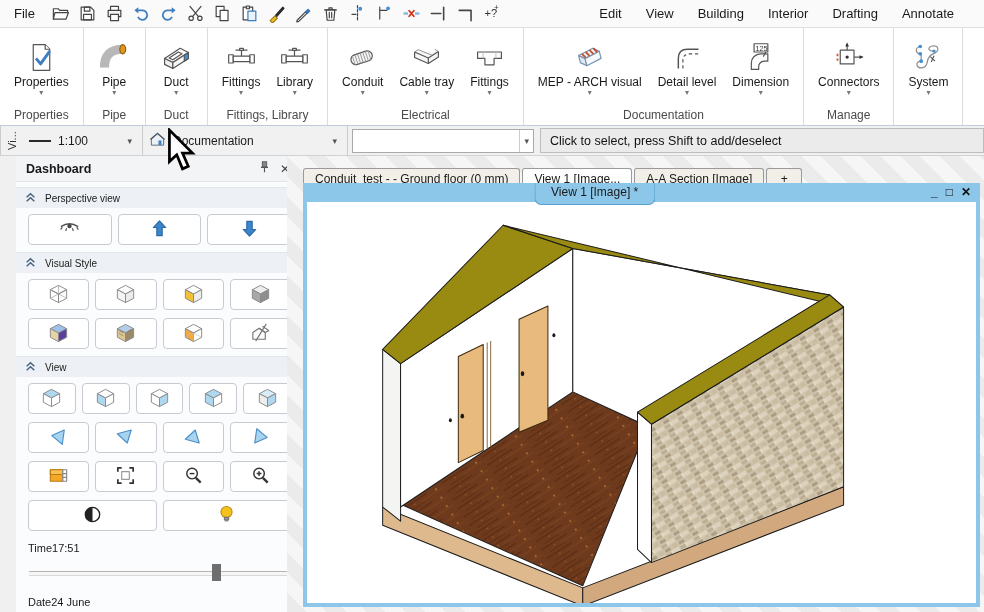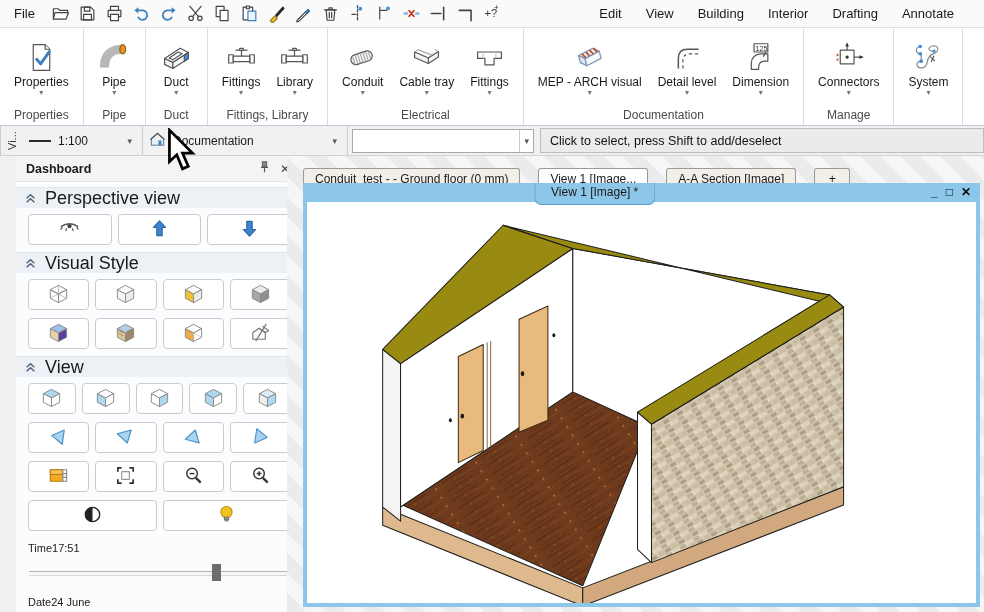--- a/index.html
+++ b/index.html
@@ -41,35 +41,35 @@
   .promptbar{flex:1;margin:2px 0 2px 2px;background:#ebebeb;border:1px solid #bdbdbd;
              display:flex;align-items:center;padding:0 9px;font-size:12.5px;color:#111}
   
   .dashboard{position:absolute;top:156px;left:16px;width:287px;bottom:0;background:#fbfcfd;
              border-right:1px solid #c2c2c2;box-sizing:border-box;display:flex;flex-direction:column}
   .dhead{height:25px;display:flex;align-items:center;gap:8px;padding:0 10px;background:#f3f4f5;border-bottom:1px solid #e4e4e4}
   .dhead .dtitle{flex:1;font-weight:bold;font-size:12.5px}
   .dhead svg{width:11px;height:14px}
   .dclose{font-size:12px;color:#444;padding:0 2px}
   .dsec-h{height:20px;background:#edf1f5;border-top:1px solid #e0e6ec;display:flex;align-items:center;
-          gap:9px;padding:0 9px;margin-top:5px;font-size:18px}
+          gap:9px;padding:0 9px;margin-top:5px;font-size:10px}
   .dsec-h svg{width:11px;height:11px}
   .drow{display:flex;gap:6px;padding:6px 11px 2px 12px}
   .dbtn{flex:1;height:29px;background:#fff;border:1px solid #c7cbd0;border-radius:4px;
         display:flex;align-items:center;justify-content:center}
   .dbtn svg{width:23px;height:23px}
   .kvrow{display:flex;padding:9px 12px 0;font-size:11px}
   .slider{position:relative;height:18px;margin:10px 13px 0}
   .slider .track{position:absolute;top:7px;left:0;right:0;height:3px;background:#f6f6f6;
                  border-top:1px solid #b5b5b5;border-bottom:1px solid #d8d8d8}
   .slider .handle{position:absolute;top:0;width:9px;height:17px;background:#6e6e6e}
   
   .mdi{position:absolute;top:156px;left:287px;right:0;bottom:0;
        background:repeating-linear-gradient(45deg,#ebebeb 0 14px,#f6f6f6 14px 28px)}
-  .tabsrow{position:absolute;top:12px;left:16px;display:flex;gap:18px}
+  .tabsrow{position:absolute;top:12px;left:16px;display:flex;gap:2px}
   .tab{height:21px;line-height:21px;padding:0 11px;background:#f2efe9;border:1px solid #9a9a9a;border-bottom:none;
        border-radius:3px 3px 0 0;font-size:12px;white-space:nowrap}
   .tab.active{background:#fff}
   .tab.plus{min-width:34px;text-align:center;padding:0}
   .win{position:absolute;top:27px;left:16px;right:4px;bottom:5px;background:#fff;
        border:4px solid #8cc6e8;border-top:19px solid #8cc6e8;box-sizing:border-box}
   .win-titletab{position:absolute;top:-19px;left:43%;transform:translateX(-50%);background:#8cc6e8;
                 height:21px;line-height:19px;padding:0 16px;border:1px solid #58a0cc;border-top:none;
                 border-radius:0 0 7px 7px;font-size:12px;white-space:nowrap}
   .win-controls{position:absolute;top:-18px;right:5px;display:flex;gap:8px;font-size:12px;font-weight:bold;color:#101010}

